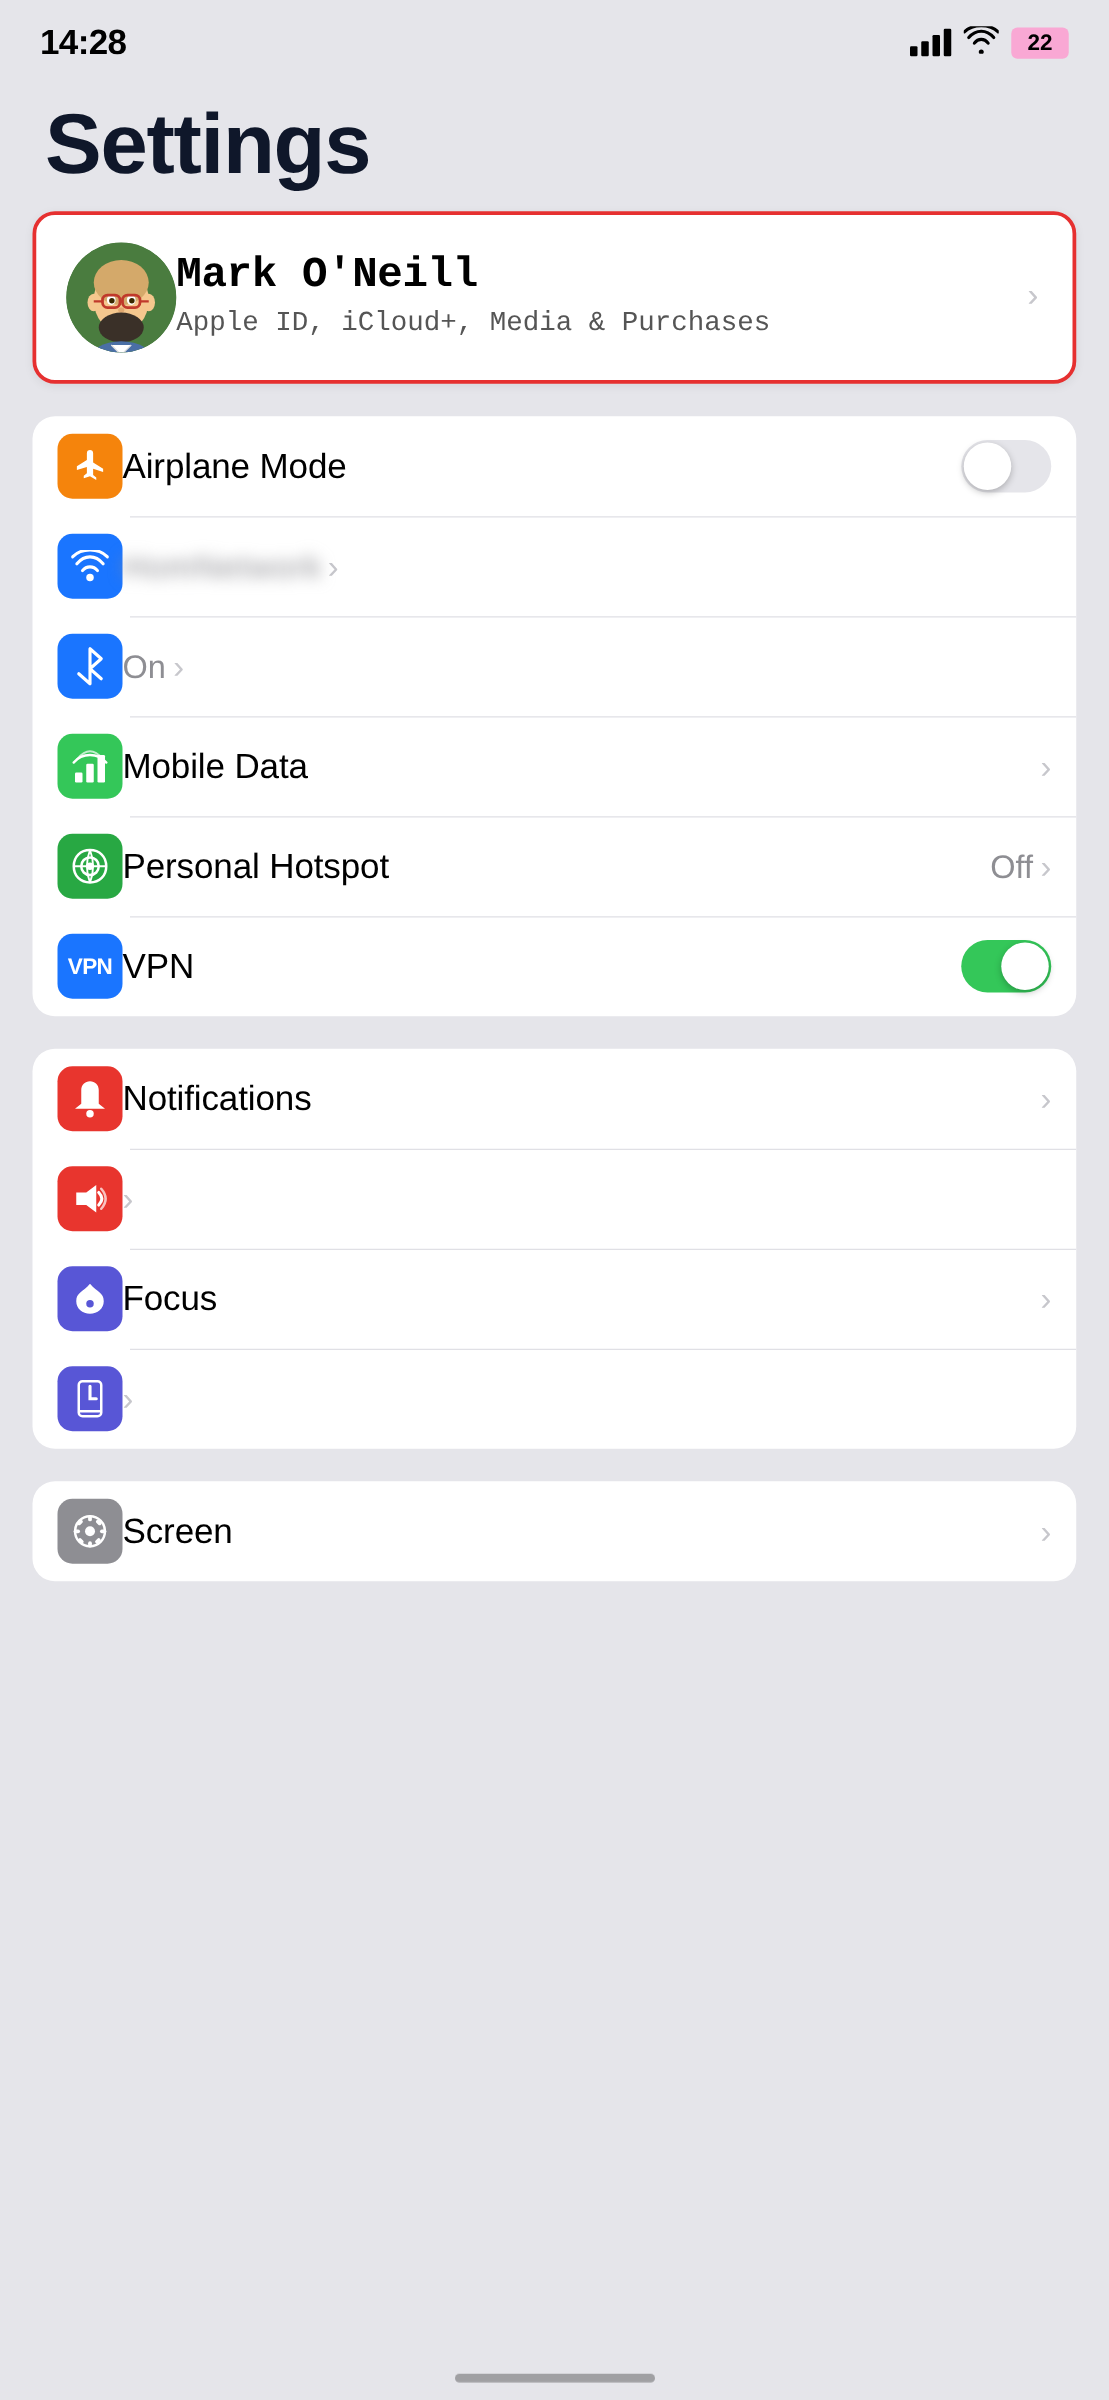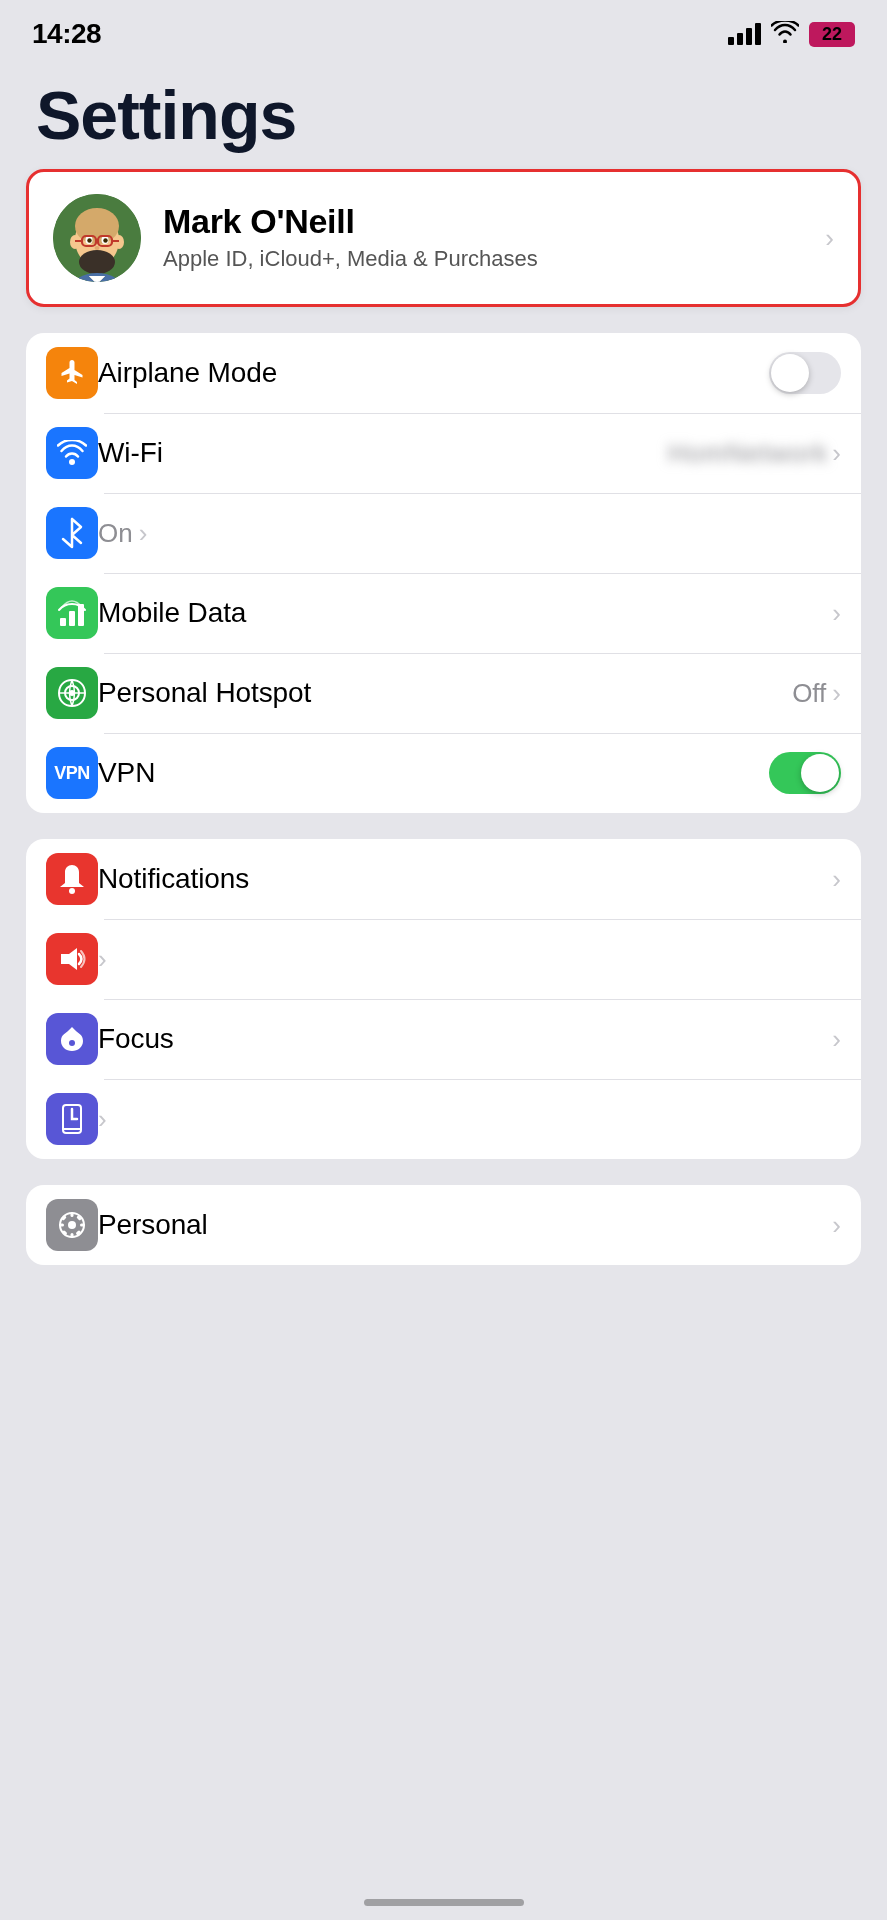--- a/index.html
+++ b/index.html
@@ -45,21 +45,21 @@
 
     .signal-bar {
       width: 6px;
       background: #000;
       border-radius: 1px;
     }
 
     .battery-wrapper {
       display: flex;
       align-items: center;
-      background: #be185d;
+      background: #f9a8d4;
       border-radius: 5px;
       padding: 2px 6px;
       font-size: 18px;
       font-weight: 700;
       color: #000;
       min-width: 46px;
       justify-content: center;
     }
 
     
@@ -77,23 +77,23 @@
 
     
     .profile-card-wrapper {
       margin: 0 26px 26px 26px;
       border-radius: 18px;
       border: 3.5px solid #e63030;
       background: #fff;
       padding: 22px 24px;
       display: flex;
       align-items: center;
-      gap: 22px;
       cursor: pointer;
       box-shadow: 0 2px 8px rgba(0,0,0,0.06);
+      font-family: Liberation Mono, monospace;
     }
 
     .avatar-circle {
       width: 88px;
       height: 88px;
       border-radius: 50%;
       background: #4a7c3f;
       flex-shrink: 0;
       overflow: hidden;
       display: flex;
@@ -356,21 +356,20 @@
 
   <div class="settings-row">
     <div class="row-icon icon-blue">
       <svg width="30" height="26" viewBox="0 0 30 26" fill="white">
         <circle cx="15" cy="22" r="3"></circle>
         <path d="M9 16.5c1.6-2 3.8-3 6-3s4.4 1 6 3" stroke="white" stroke-width="2.5" fill="none" stroke-linecap="round"></path>
         <path d="M4.5 11C7.5 7.5 11 5.5 15 5.5s7.5 2 10.5 5.5" stroke="white" stroke-width="2.5" fill="none" stroke-linecap="round"></path>
         <path d="M1 5.5C5 1.5 9.8 0 15 0s10 1.5 14 5.5" stroke="white" stroke-width="2.5" fill="none" stroke-linecap="round"></path>
       </svg>
     </div>
-    <span class="row-label">Wi-Fi</span>
     <span class="wifi-value">HomNetwork</span>
     <div class="chevron">›</div>
   </div>
 
   <div class="settings-row">
     <div class="row-icon icon-blue-light">
       <svg width="22" height="32" viewBox="0 0 22 32" fill="white">
         <path d="M11 2 L11 30 M11 2 L20 10 L11 18 M11 18 L20 26 M11 30 L2 22" stroke="white" stroke-width="2.5" fill="none" stroke-linecap="round" stroke-linejoin="round"></path>
       </svg>
     </div>
@@ -479,19 +478,19 @@
         <rect x="13.5" y="2" width="3" height="5" rx="1.5"></rect>
         <rect x="13.5" y="23" width="3" height="5" rx="1.5"></rect>
         <rect x="2" y="13.5" width="5" height="3" rx="1.5"></rect>
         <rect x="23" y="13.5" width="5" height="3" rx="1.5"></rect>
         <rect x="5.5" y="5.5" width="3" height="5" rx="1.5" transform="rotate(45 7 8)"></rect>
         <rect x="20.5" y="5.5" width="3" height="5" rx="1.5" transform="rotate(-45 22 8)"></rect>
         <rect x="5.5" y="20.5" width="3" height="5" rx="1.5" transform="rotate(-45 7 22)"></rect>
         <rect x="20.5" y="20.5" width="3" height="5" rx="1.5" transform="rotate(45 22 22)"></rect>
       </svg>
     </div>
-    <span class="row-label">Personal</span>
+    <span class="row-label">Screen</span>
     <div class="chevron">›</div>
   </div>
 
 </div>
 
 <div class="home-indicator"></div>
 
 </body></html>

